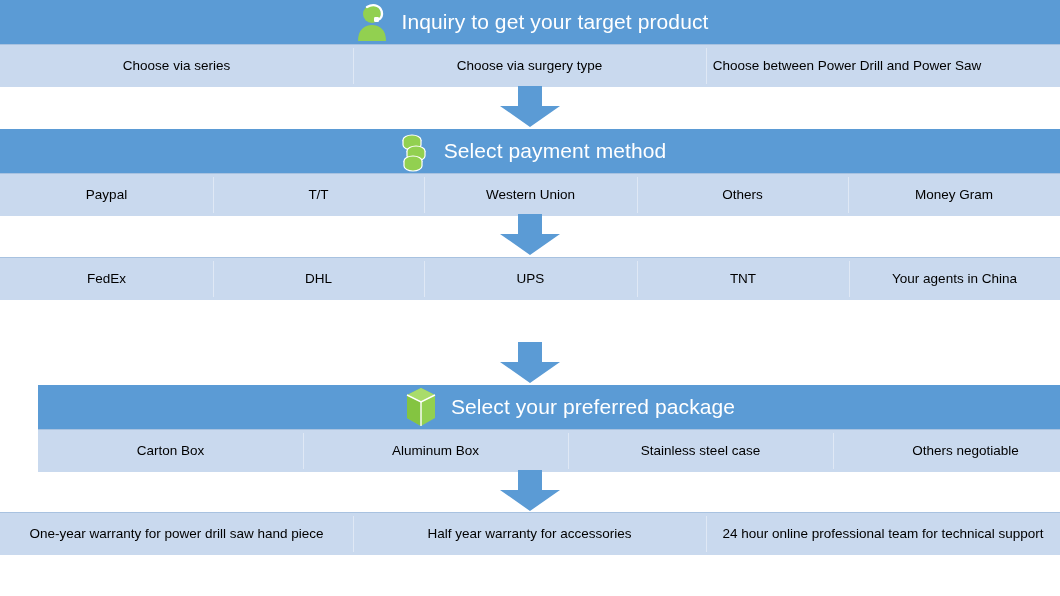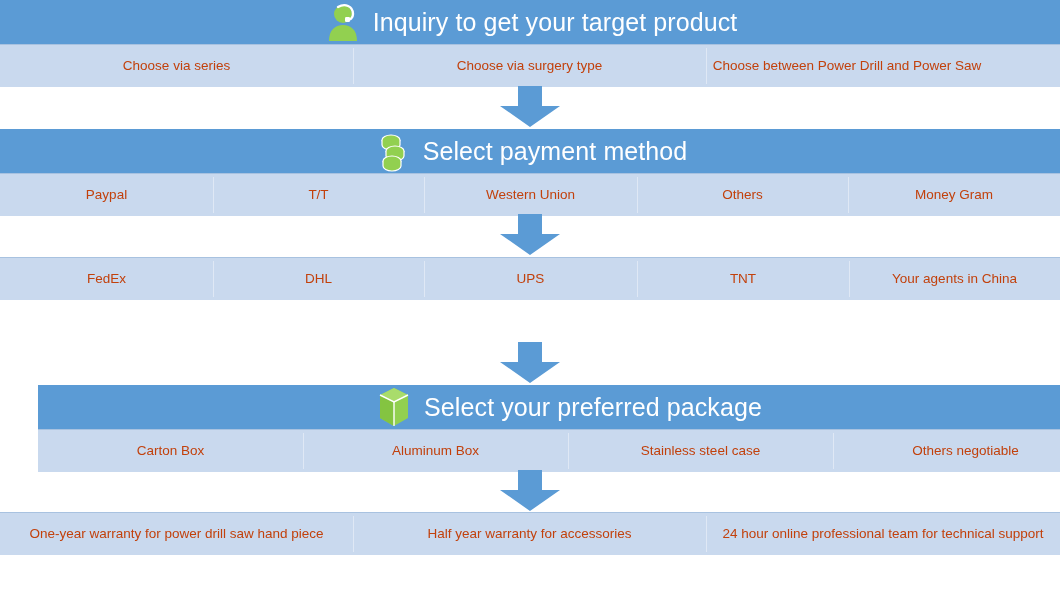--- a/index.html
+++ b/index.html
@@ -43,39 +43,39 @@
     align-items: center;
     justify-content: center;
     flex: none;
   }
   .band-icon svg {
     display: block;
     overflow: visible;
   }
   .band-title {
     color: #ffffff;
-    font-size: 25px;
+    font-size: 21px;
     font-weight: 400;
     letter-spacing: 0.1px;
     white-space: nowrap;
   }
   .options {
     position: relative;
     height: 42px;
     background: #C9D9EE;
     display: flex;
     align-items: stretch;
     border-top: 1px solid #a8c2e0;
   }
   .option {
     display: flex;
     align-items: center;
     justify-content: center;
     text-align: center;
-    color: #c2410c;
+    color: #000000;
     font-size: 13.5px;
     line-height: 1.15;
     padding: 0 6px;
     box-sizing: border-box;
     position: relative;
   }
   .option + .option::before {
     content: "";
     position: absolute;
     left: 0;

